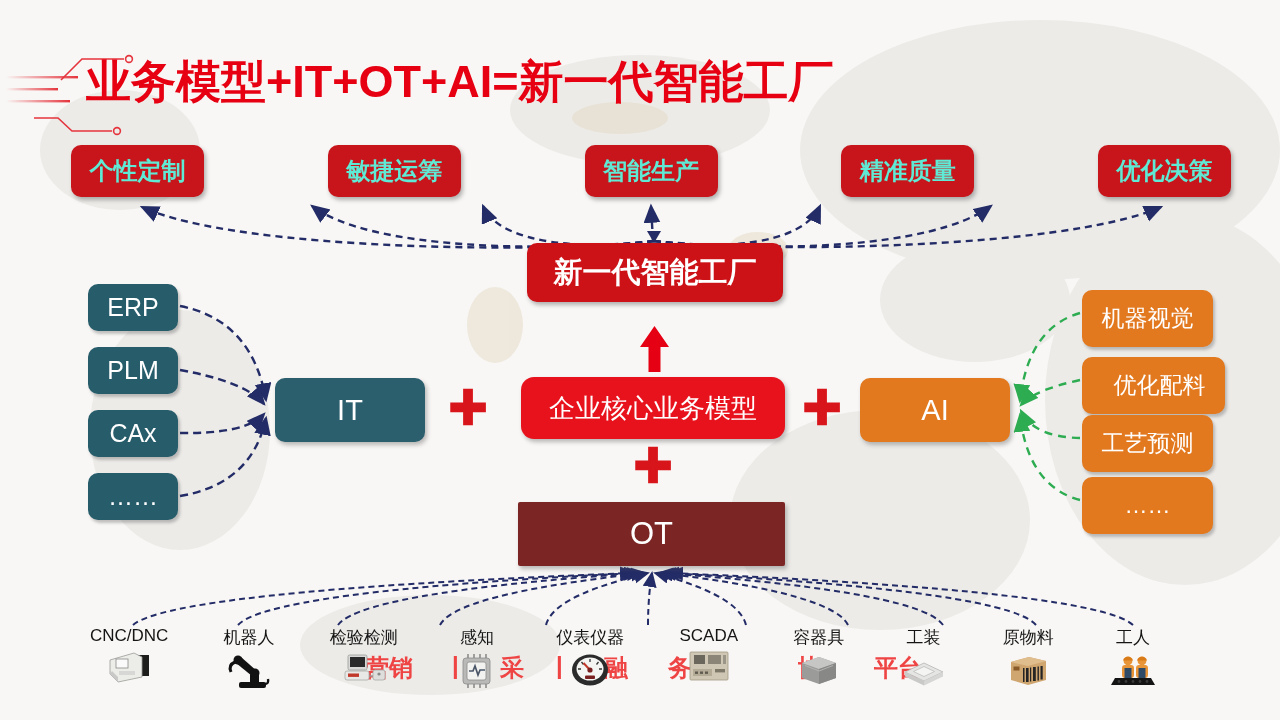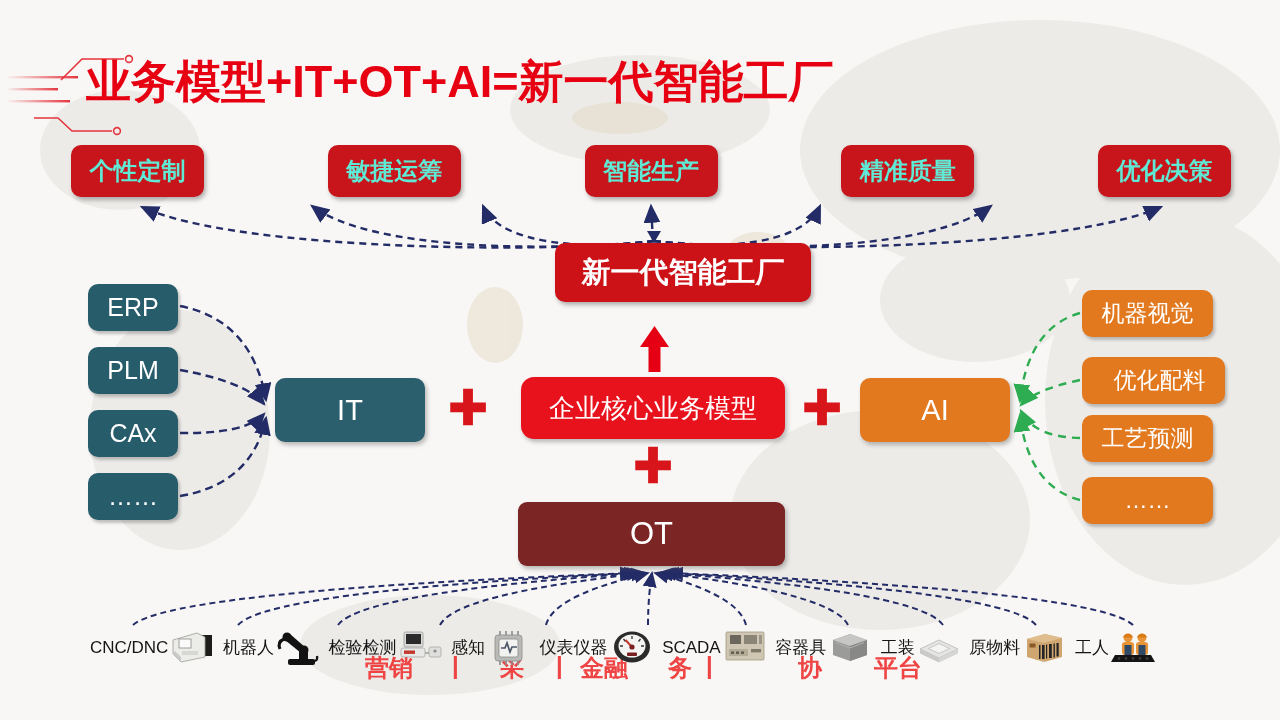--- a/index.html
+++ b/index.html
@@ -5,41 +5,41 @@
   html,body{margin:0;padding:0;}
   body{font-family:"Liberation Sans","DejaVu Sans",sans-serif;}
   .canvas{position:relative;width:1280px;height:720px;overflow:hidden;background:#F8F7F5;}
   .layer{position:absolute;left:0;top:0;pointer-events:none;}
 
   .page-title{position:absolute;left:86px;top:52px;font-size:45px;font-weight:800;color:#E60012;white-space:nowrap;letter-spacing:0px;z-index:3;}
 
   .cap-row{position:absolute;left:71px;top:145px;width:1160px;display:flex;justify-content:space-between;z-index:3;}
   .cap-box{width:133px;height:52px;background:#C8151B;border-radius:10px;display:flex;align-items:center;justify-content:center;color:#5eead4;font-size:24px;font-weight:700;box-shadow:2px 3px 4px rgba(90,90,90,.45);}
 
-  .factory-box{position:absolute;left:527px;top:243px;width:256px;height:59px;background:#CC1117;border-radius:10px;display:flex;align-items:center;justify-content:center;color:#fff;font-size:29px;font-weight:700;box-shadow:2px 3px 4px rgba(90,90,90,.45);z-index:3;margin-left:28px;}
+  .factory-box{position:absolute;left:527px;top:243px;width:256px;height:59px;background:#CC1117;border-radius:10px;display:flex;align-items:center;justify-content:center;color:#fff;font-size:29px;font-weight:700;box-shadow:2px 3px 4px rgba(90,90,90,.45);z-index:3;}
 
   .eq-box{position:absolute;display:flex;align-items:center;justify-content:center;color:#fff;font-weight:400;border-radius:10px;box-shadow:2px 3px 4px rgba(90,90,90,.4);z-index:3;}
   .it-box{left:275px;top:378px;width:150px;height:64px;background:#2B5F6E;font-size:29px;}
   .core-box{left:521px;top:377px;width:264px;height:62px;background:#E8121D;border-radius:13px;font-size:26px;}
   .ai-box{left:860px;top:378px;width:150px;height:64px;background:#E2791F;font-size:29px;}
-  .ot-box{left:518px;top:502px;width:267px;height:64px;background:#7B2524;border-radius:9px;font-size:31px;}
+  .ot-box{left:518px;top:502px;width:267px;height:64px;background:#7B2524;border-radius:2px;font-size:31px;}
 
   .plus{position:absolute;transform:translate(-50%,-54%);color:#D8151B;font-size:66px;font-weight:900;z-index:3;line-height:1;-webkit-text-stroke:2.5px #D8151B;}
   .plus1{left:468px;top:409px;}
   .plus2{left:822px;top:409px;}
   .plus3{left:653px;top:467px;}
 
   .src-box{position:absolute;left:88px;width:90px;height:47px;background:#275C6B;border-radius:10px;display:flex;align-items:center;justify-content:center;color:#fff;font-size:25px;font-weight:400;box-shadow:2px 3px 3px rgba(90,90,90,.35);z-index:3;}
   .src-0{top:284px;} .src-1{top:347px;} .src-2{top:410px;} .src-3{top:473px;}
 
-  .aicap-box{position:absolute;left:1082px;width:131px;height:47px;background:#E2791F;border-radius:10px;display:flex;align-items:center;justify-content:center;color:#fff;font-size:23px;font-weight:400;box-shadow:2px 3px 3px rgba(90,90,90,.35);z-index:3;}
+  .aicap-box{position:absolute;left:1082px;width:131px;height:57px;background:#E2791F;border-radius:10px;display:flex;align-items:center;justify-content:center;color:#fff;font-size:23px;font-weight:400;box-shadow:2px 3px 3px rgba(90,90,90,.35);z-index:3;}
   .ai-0{top:290px;} .ai-1{top:357px;padding-left:12px;} .ai-2{top:415px;} .ai-3{top:477px;}
 
   .devices{position:absolute;left:90px;top:626px;width:1067px;display:flex;justify-content:space-between;z-index:4;}
-  .device{display:flex;flex-direction:row;align-items:center;}
+  .device{display:flex;flex-direction:column;align-items:center;}
   .device-label{font-size:17px;color:#151515;white-space:nowrap;}
   .device svg{margin-top:1px;display:block;}
 
   .watermark{position:absolute;top:652px;left:0;width:1280px;height:30px;z-index:2;}
   .wm-seg{position:absolute;font-size:24px;color:#ef4444;white-space:nowrap;font-weight:bold;}
 
   .arrows{z-index:2;}
   .decor{z-index:1;}
   .map{z-index:0;}
 </style>

